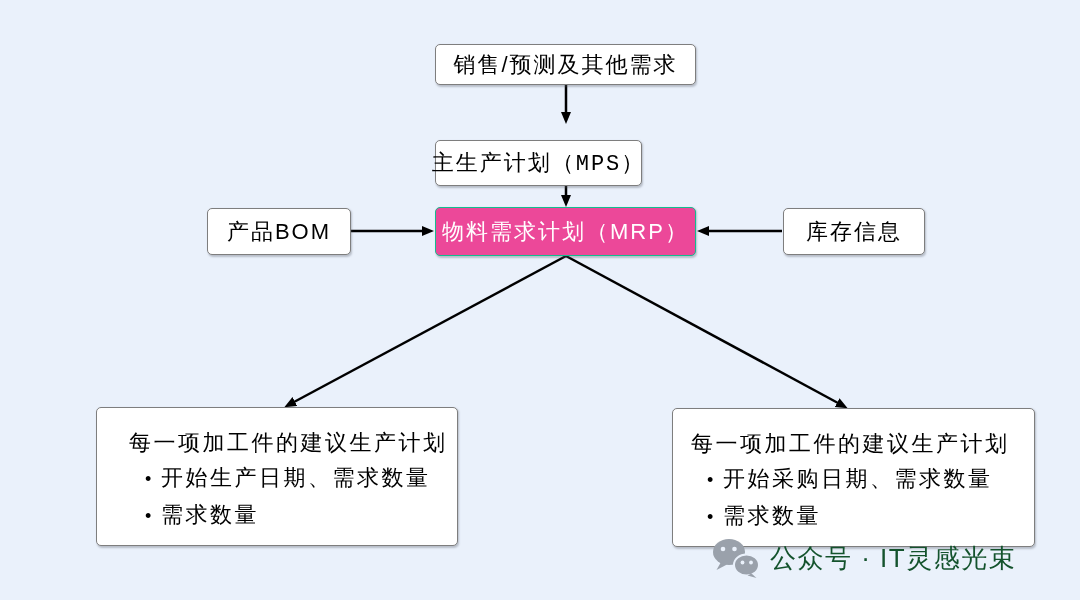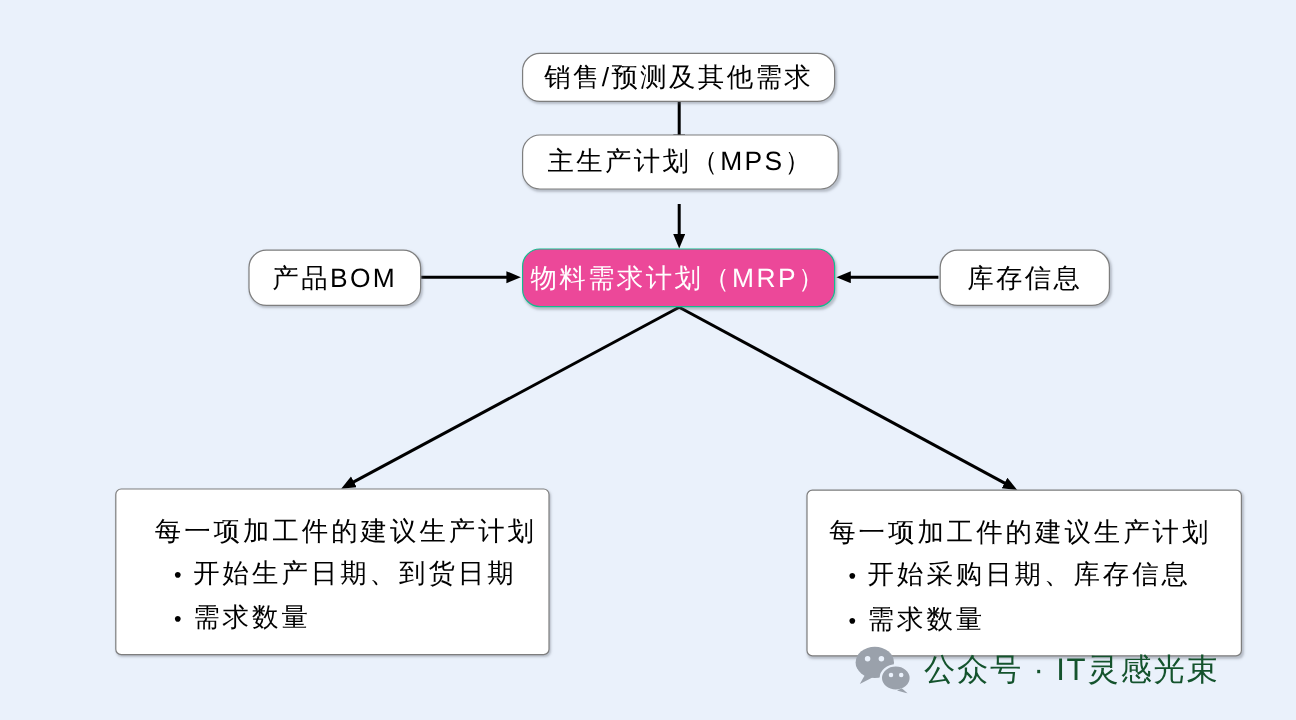--- a/index.html
+++ b/index.html
@@ -18,34 +18,34 @@
     position: absolute;
     left: 0; top: 0;
     width: 1080px; height: 600px;
     z-index: 1;
   }
   .node {
     position: absolute;
     box-sizing: border-box;
     background: #ffffff;
     border: 1.5px solid #7e7e7e;
-    border-radius: 15px;
+    border-radius: 5px;
     box-shadow: 1px 1.5px 2px rgba(90,95,105,0.35);
     display: flex;
     align-items: center;
     justify-content: center;
     font-size: 22px;
     font-weight: 500;
     letter-spacing: 2px;
     color: #000000;
     z-index: 2;
     white-space: nowrap;
   }
   .node-demand    { left: 435px; top: 44px;  width: 261px; height: 41px; }
-  .node-mps       { left: 435px; top: 112px; width: 264px; height: 46px; }
+  .node-mps       { left: 435px; top: 140px; width: 207px; height: 46px; font-family: Liberation Mono, monospace; }
   .node-mrp       { left: 435px; top: 207px; width: 261px; height: 49px;
                     background: #ec4899; border-color: #13bd8e; color: #ffffff; }
   .node-bom       { left: 207px; top: 208px; width: 144px; height: 47px; }
   .node-inventory { left: 783px; top: 208px; width: 142px; height: 47px; }
 
   .bignode {
     position: absolute;
     box-sizing: border-box;
     background: #ffffff;
     border: 1.5px solid #7e7e7e;
@@ -128,33 +128,33 @@
   </div>
 
   <div class="node node-inventory">
     <span>库存信息</span>
   </div>
 
   <div class="bignode node-production">
     <div class="bn-title">每一项加工件的建议生产计划</div>
     <div class="bn-bullet">
       <span class="dot">•</span>
-      <span>开始生产日期、到货日期</span>
+      <span>开始生产日期、需求数量</span>
     </div>
     <div class="bn-bullet">
       <span class="dot">•</span>
       <span>需求数量</span>
     </div>
   </div>
 
   <div class="bignode node-purchase">
     <div class="bn-title">每一项加工件的建议生产计划</div>
     <div class="bn-bullet">
       <span class="dot">•</span>
-      <span>开始采购日期、库存信息</span>
+      <span>开始采购日期、需求数量</span>
     </div>
     <div class="bn-bullet">
       <span class="dot">•</span>
       <span>需求数量</span>
     </div>
   </div>
 
   <div class="watermark">
     <span>
       <svg width="48" height="40" viewBox="0 0 48 40" xmlns="http://www.w3.org/2000/svg">

